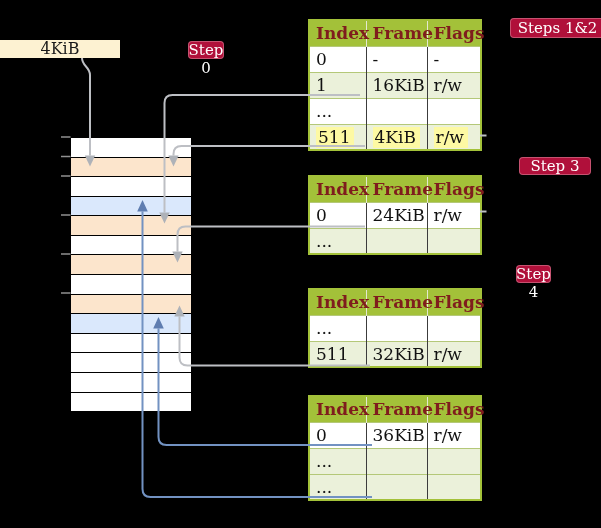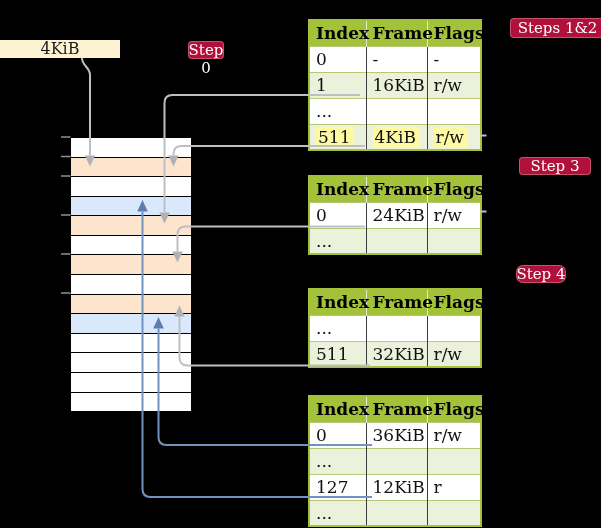--- a/index.html
+++ b/index.html
@@ -19,21 +19,21 @@
 
   
   .badge{
     position:absolute;height:18px;background:var(--badge-red,#b0103a);
     color:#fff;font-size:15px;line-height:18px;text-align:center;
     border-radius:4px;box-shadow:inset 0 0 0 1px rgba(255,255,255,0.28);
   }
   .badge.step0 {left:188px;top:41px; width:36px;}
   .badge.steps12{left:510px;top:18px; width:95px;height:20px;line-height:20px;}
   .badge.step3 {left:519px;top:157px;width:72px;}
-  .badge.step4 {left:516px;top:265px;width:50px;border-radius:7px;}
+  .badge.step4 {left:516px;top:265px;width:35px;}
 
   
   .mem-col{
     position:absolute;left:70px;top:137px;width:120px;height:273px;
     border:1.5px solid #000;border-bottom:3px solid #000;
     box-sizing:content-box;display:flex;flex-direction:column;background:#fff;
   }
   .mem-row{flex:1;border-bottom:1px solid #000;}
   .mem-row:last-child{border-bottom:none;}
   .mem-row.free{background:#ffffff;}
@@ -42,21 +42,21 @@
 
   
   .pt-wrap{position:absolute;left:308px;width:172px;}
   .pt-wrap.t1{top:19px;} .pt-wrap.t2{top:175px;} .pt-wrap.t3{top:288px;} .pt-wrap.t4{top:395px;}
   table.pt{
     border-collapse:collapse;table-layout:fixed;width:172px;
     border:2px solid var(--table-header-green,#a3c139);
     font-size:17px;color:#111;background:#fff;
   }
   table.pt th{
-    background:var(--table-header-green,#a3c139);color:#000000;font-weight:bold;
+    background:var(--table-header-green,#a3c139);color:#7f1d1d;font-weight:bold;
     text-align:center;height:26px;padding:0 0 0 6px;
     border-left:1px solid #e3e8d0;box-sizing:border-box;font-size:17px;
   }
   table.pt th:first-child{border-left:none;}
   table.pt td{
     height:26px;padding:0 0 0 6px;box-sizing:border-box;
     border-left:1px solid #3c3c3c;border-top:1px solid #b4c878;
     white-space:nowrap;overflow:hidden;
   }
   table.pt td:first-child{border-left:none;}
@@ -206,25 +206,20 @@
         <tbody>
           <tr>
             <td>0</td>
             <td>36KiB</td>
             <td>r/w</td>
           </tr>
           <tr class="shaded">
             <td>...</td>
             <td></td>
             <td></td>
-          </tr>
-          <tr>
-            <td>127</td>
-            <td>12KiB</td>
-            <td>r</td>
           </tr>
           <tr class="shaded">
             <td>...</td>
             <td></td>
             <td></td>
           </tr>
         </tbody>
       </table>
     </div>
 

